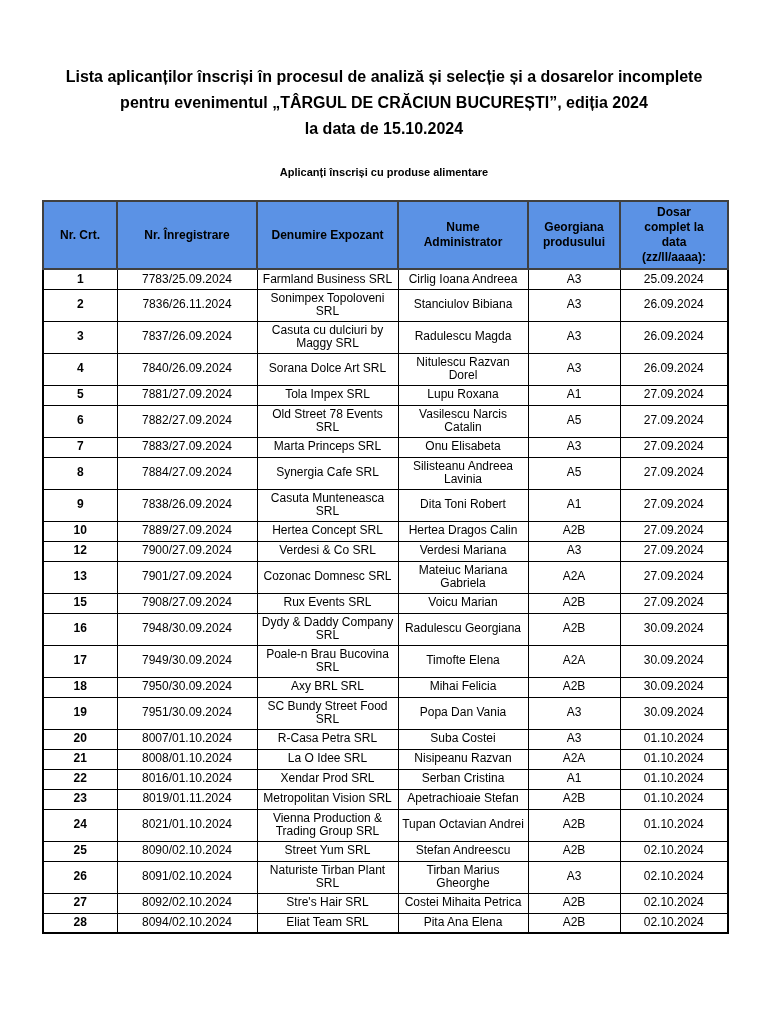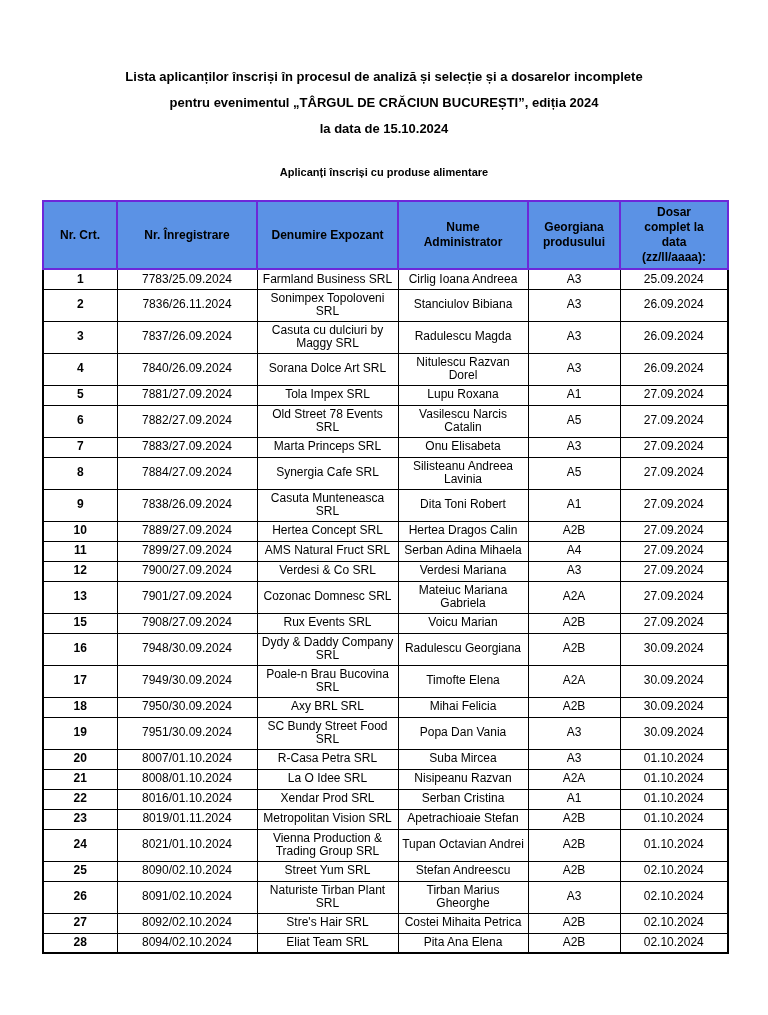--- a/index.html
+++ b/index.html
@@ -8,21 +8,21 @@
     height: 1015px;
     background: #ffffff;
     overflow: hidden;
     font-family: "Liberation Sans", sans-serif;
     color: #000000;
   }
   .doc-title {
     margin-top: 64px;
     text-align: center;
     font-weight: bold;
-    font-size: 13px;
+    font-size: 16px;
     line-height: 26px;
     padding: 0 60px;
   }
   .section-title {
     margin-top: 17px;
     text-align: center;
     font-weight: bold;
     font-size: 11px;
     line-height: 26px;
   }
@@ -34,21 +34,21 @@
     border: 2px solid #000;
   }
   col.c0 { width: 74px; }
   col.c1 { width: 140px; }
   col.c2 { width: 141px; }
   col.c3 { width: 130px; }
   col.c4 { width: 92px; }
   col.c5 { width: 108px; }
   th {
     background: var(--header-bg, #5b92e5);
-    border: 2px solid #6d28d9;
+    border: 2px solid #404040;
     font-weight: bold;
     font-size: 12px;
     line-height: 15px;
     padding: 3px 2px;
     text-align: center;
     vertical-align: middle;
   }
   th .th-label { margin: 0 auto; }
   th:nth-child(4) .th-label { max-width: 95px; }
   th:nth-child(6) .th-label { max-width: 72px; }
@@ -183,28 +183,20 @@
       </tr>
       <tr>
         <td class="row-number">10</td>
         <td>7889/27.09.2024</td>
         <td>Hertea Concept SRL</td>
         <td>Hertea Dragos Calin</td>
         <td>A2B</td>
         <td>27.09.2024</td>
       </tr>
       <tr>
-        <td class="row-number">11</td>
-        <td>7899/27.09.2024</td>
-        <td>AMS Natural Fruct SRL</td>
-        <td>Serban Adina Mihaela</td>
-        <td>A4</td>
-        <td>27.09.2024</td>
-      </tr>
-      <tr>
         <td class="row-number">12</td>
         <td>7900/27.09.2024</td>
         <td>Verdesi &amp; Co SRL</td>
         <td>Verdesi Mariana</td>
         <td>A3</td>
         <td>27.09.2024</td>
       </tr>
       <tr>
         <td class="row-number">13</td>
         <td>7901/27.09.2024</td>
@@ -250,21 +242,21 @@
         <td>7951/30.09.2024</td>
         <td>SC Bundy Street Food SRL</td>
         <td>Popa Dan Vania</td>
         <td>A3</td>
         <td>30.09.2024</td>
       </tr>
       <tr>
         <td class="row-number">20</td>
         <td>8007/01.10.2024</td>
         <td>R-Casa Petra SRL</td>
-        <td>Suba Mircea</td>
+        <td>Suba Costei</td>
         <td>A3</td>
         <td>01.10.2024</td>
       </tr>
       <tr>
         <td class="row-number">21</td>
         <td>8008/01.10.2024</td>
         <td>La O Idee SRL</td>
         <td>Nisipeanu Razvan</td>
         <td>A2A</td>
         <td>01.10.2024</td>

